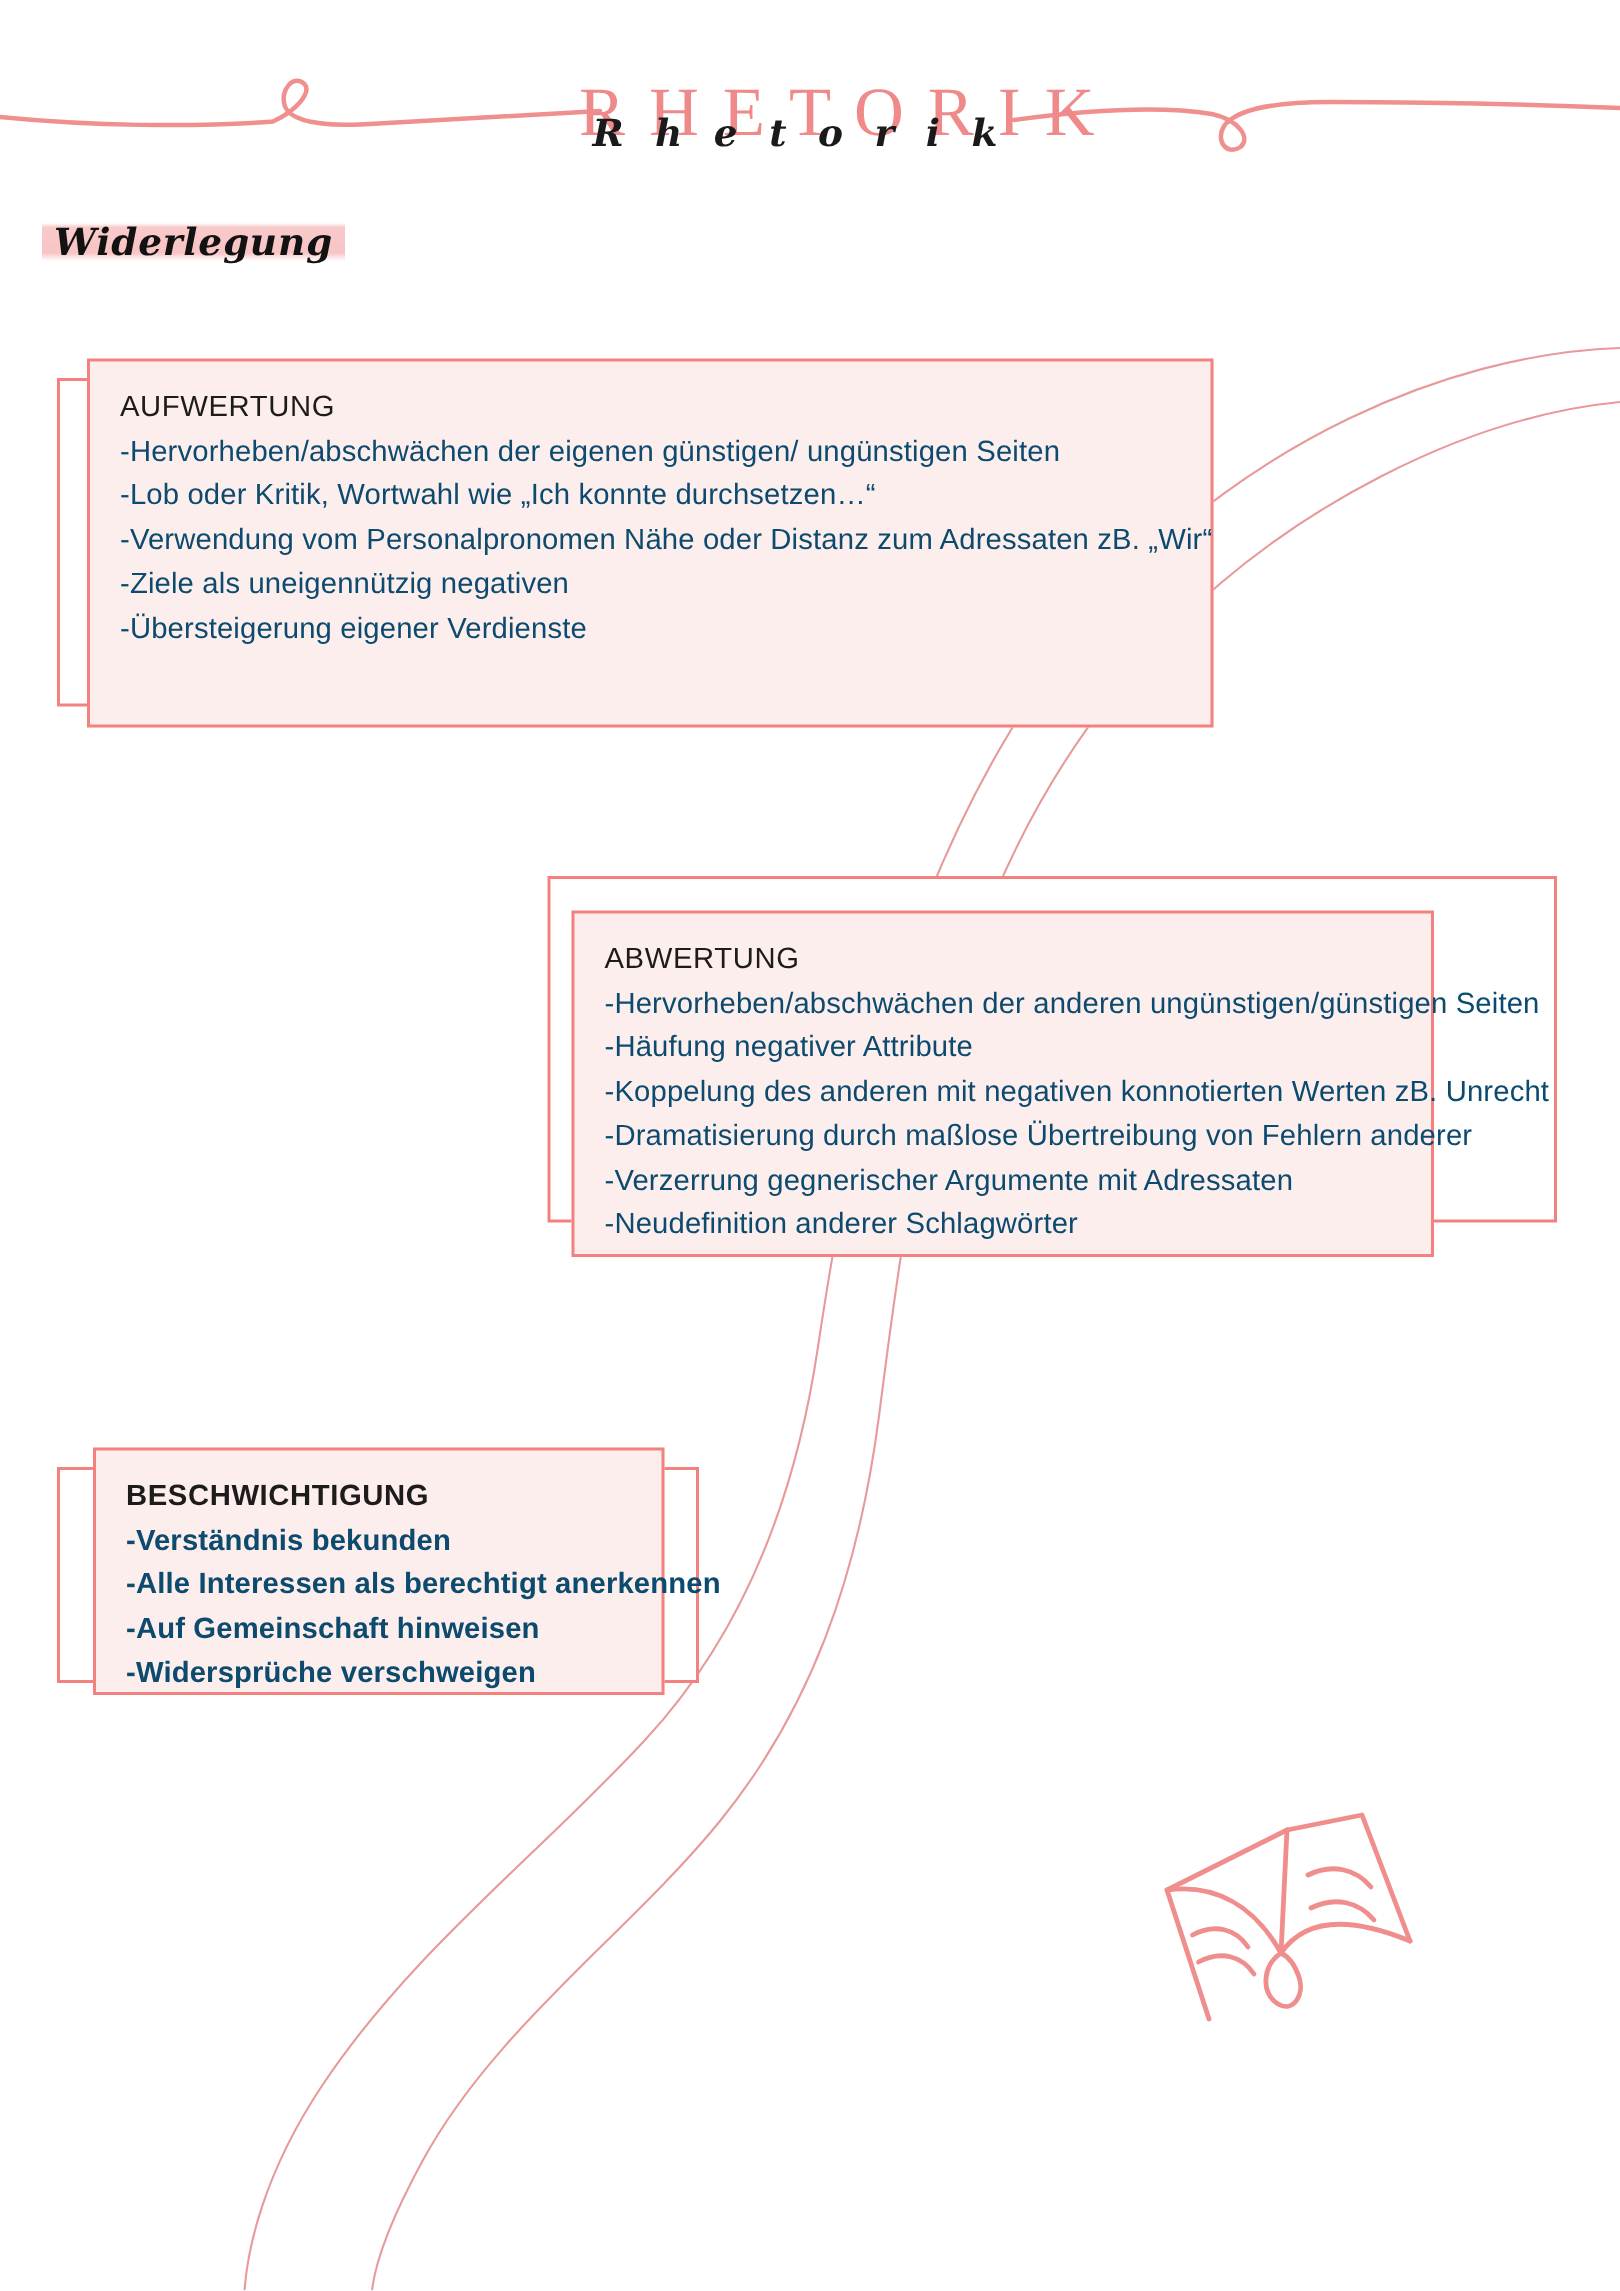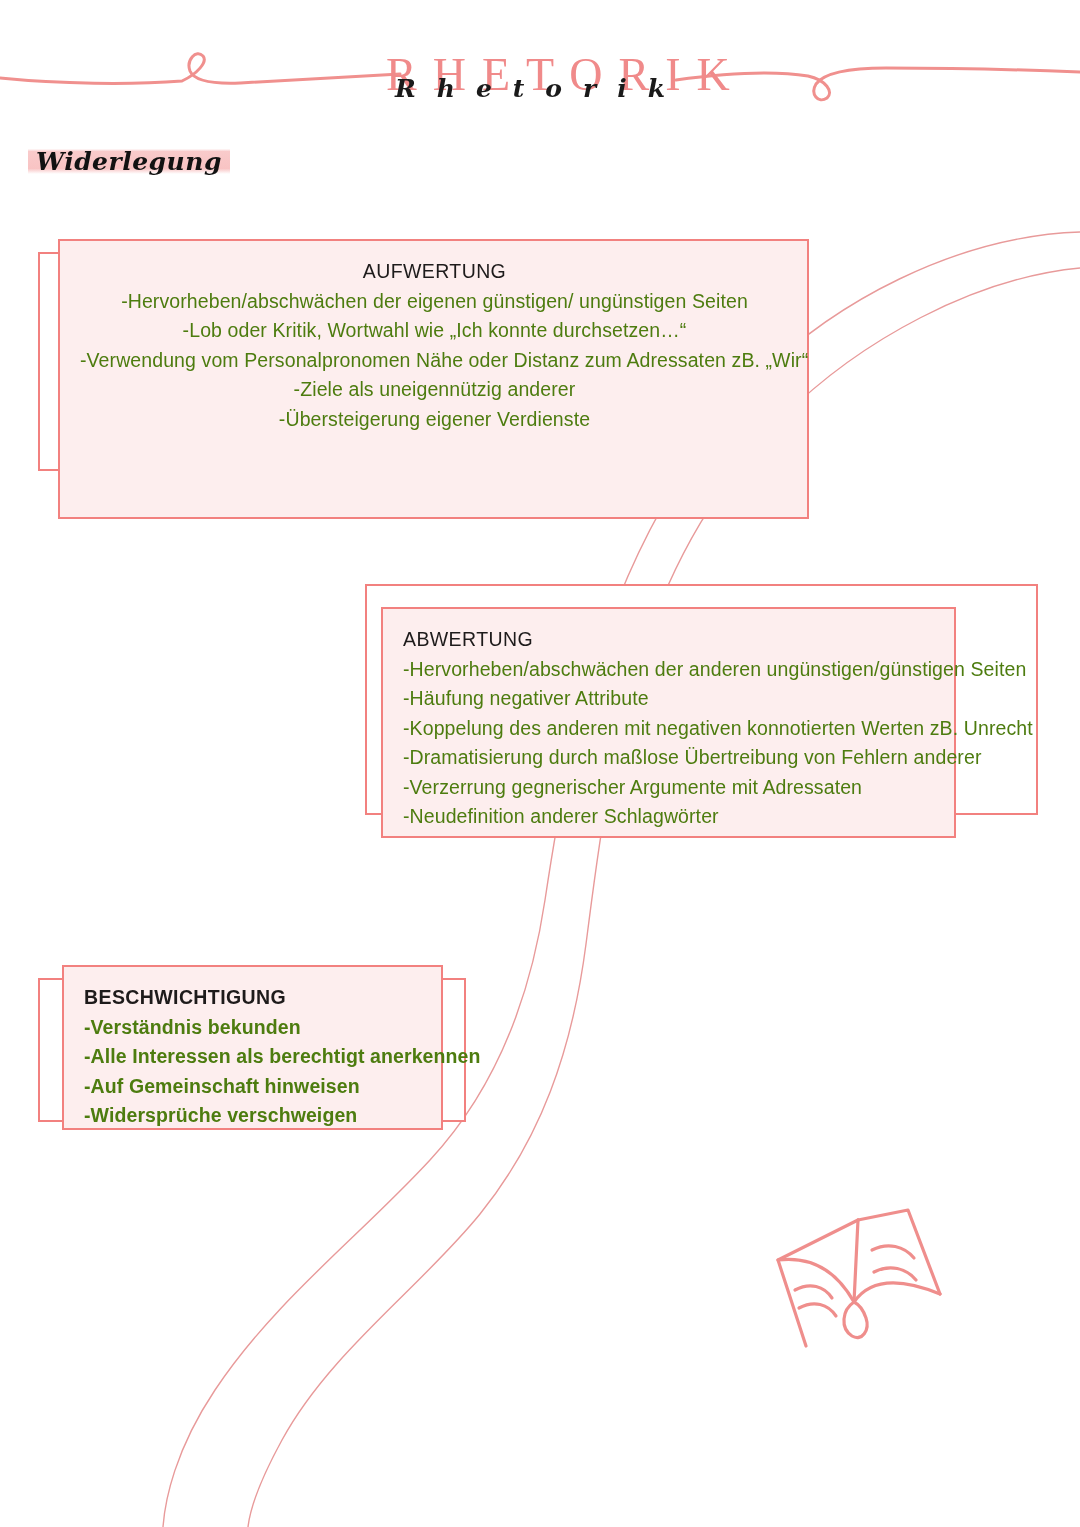--- a/index.html
+++ b/index.html
@@ -120,21 +120,21 @@
     font-family: "Liberation Sans", sans-serif;
     font-size: 19.5px;
     color: #1e1b1b;
     letter-spacing: 0.4px;
     line-height: 29.5px;
     white-space: nowrap;
   }
   .card-line {
     font-family: "Liberation Sans", sans-serif;
     font-size: 19.5px;
-    color: #4d7c0f;
+    color: #0c4a6e;
     letter-spacing: 0.1px;
     line-height: 29.5px;
     white-space: nowrap;
   }
 
   
   #book-doodle {
     position: absolute;
     left: 762px;
     top: 1198px;
@@ -177,26 +177,26 @@
     <div id="title-wrap">
       <div id="title-caps">RHETORIK</div>
       <div id="title-script">Rhetorik</div>
     </div>
   </div>
 
   <div id="section-heading">Widerlegung</div>
 
   <div class="card">
     <div class="card-back" style="left:38px; top:252px; width:743px; height:219px;"></div>
-    <div class="card-front" style="left:58px; top:239px; width:751px; height:280px;text-align:center;">
+    <div class="card-front" style="left:58px; top:239px; width:751px; height:246px;">
       <div class="card-title">AUFWERTUNG</div>
       <div class="card-line">-Hervorheben/abschwächen der eigenen günstigen/ ungünstigen Seiten</div>
       <div class="card-line">-Lob oder Kritik, Wortwahl wie „Ich konnte durchsetzen…“</div>
       <div class="card-line">-Verwendung vom Personalpronomen Nähe oder Distanz zum Adressaten zB. „Wir“</div>
-      <div class="card-line">-Ziele als uneigennützig anderer</div>
+      <div class="card-line">-Ziele als uneigennützig negativen</div>
       <div class="card-line">-Übersteigerung eigener Verdienste</div>
     </div>
   </div>
 
   <div class="card">
     <div class="card-back" style="left:365px; top:584px; width:673px; height:231px;"></div>
     <div class="card-front" style="left:381px; top:607px; width:575px; height:231px;">
       <div class="card-title">ABWERTUNG</div>
       <div class="card-line">-Hervorheben/abschwächen der anderen ungünstigen/günstigen Seiten</div>
       <div class="card-line">-Häufung negativer Attribute</div>

